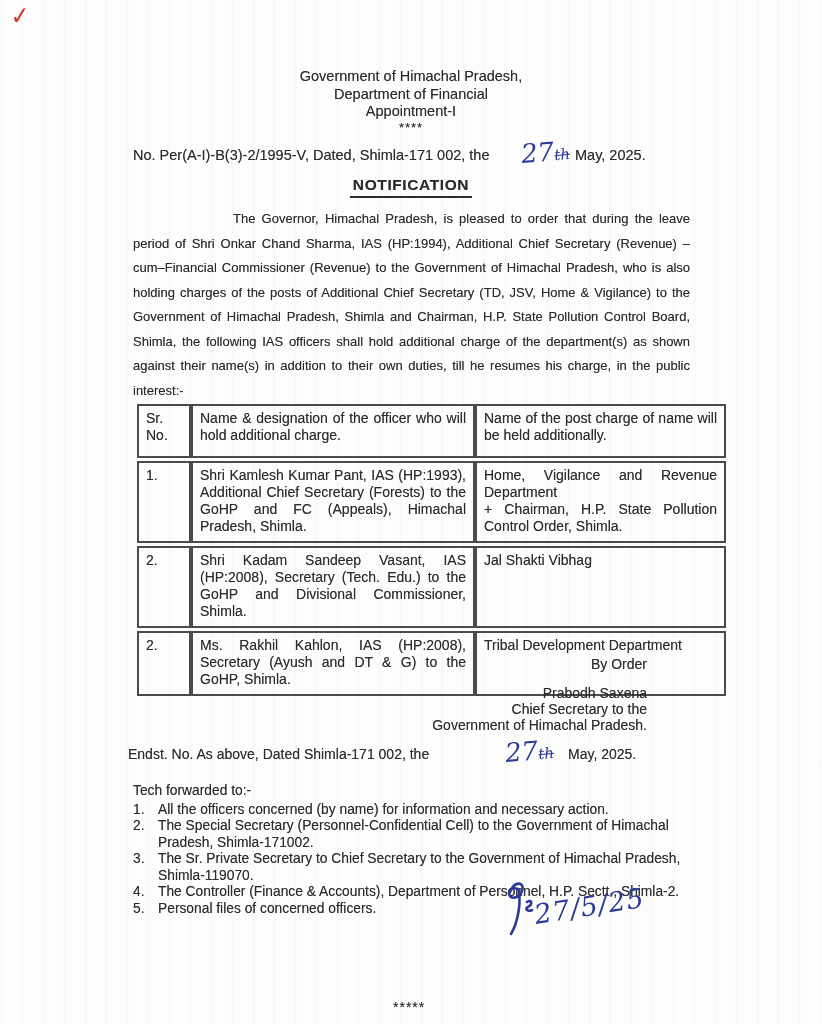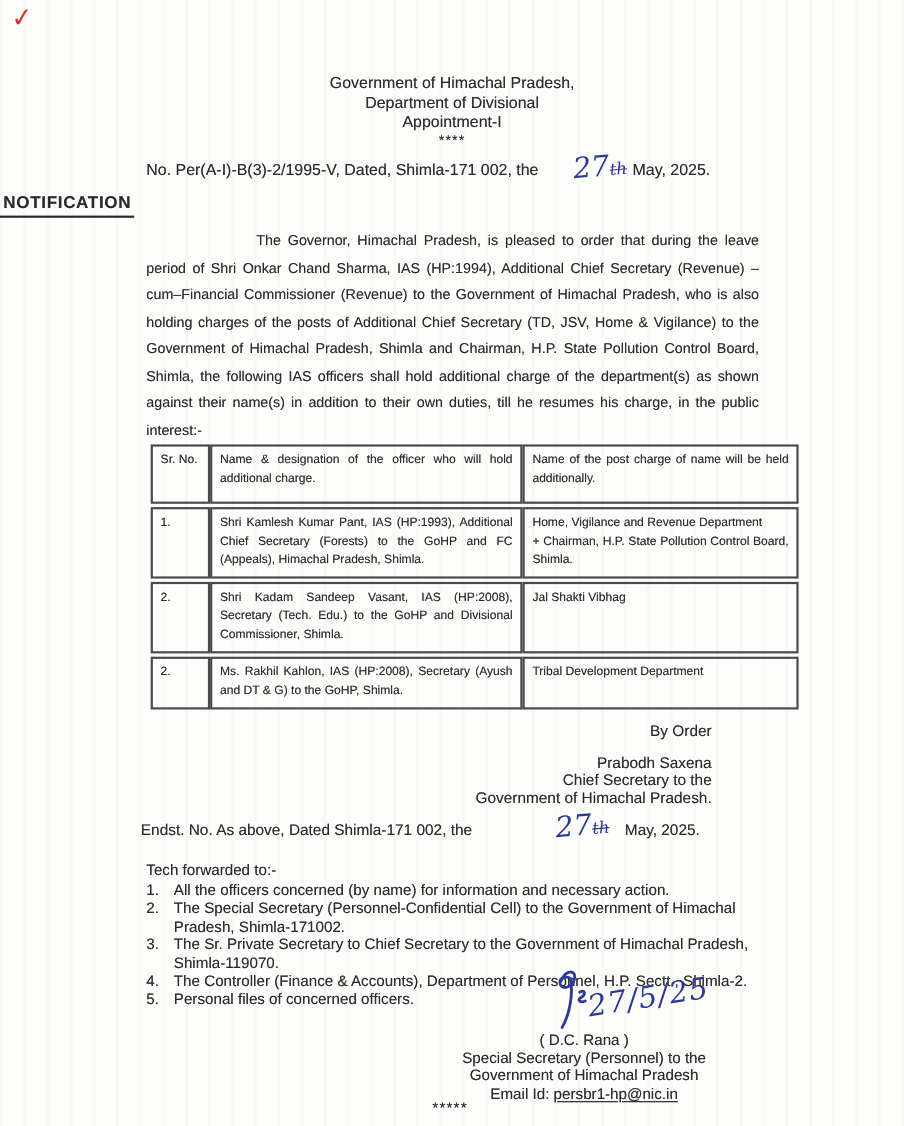--- a/index.html
+++ b/index.html
@@ -35,36 +35,36 @@
   .hand{
     font-family:"DejaVu Serif",serif;
     font-style:italic;
     color:#2b3a96;
     text-shadow:none;
   }
   .refline .hand-date{position:absolute;left:388px;top:-10px;font-size:26px;transform:rotate(-5deg);}
   .hand-suffix{font-size:15px;text-decoration:line-through;}
   .refline .may{position:absolute;left:442px;top:0;}
 
-  .title-wrap{position:absolute;top:176px;left:0;right:0;}
+  .title-wrap{position:absolute;top:176px;left:0;right:0;text-align:center;}
   .title{
     display:inline-block;font-size:15.5px;font-weight:bold;letter-spacing:0.6px;
     border-bottom:2px solid #2b2b2b;padding:0 3px 2px 3px;
   }
 
   .para{
     position:absolute;top:207px;left:133px;width:557px;
     font-size:13px;line-height:24.5px;text-align:justify;text-indent:100px;
   }
 
   table.main{
     position:absolute;top:401px;left:137px;
     border-collapse:separate;border-spacing:0 3px;
     width:549px;table-layout:fixed;
-    font-size:11px;line-height:17px;
+    font-size:14px;line-height:17px;
   }
   table.main td{
     border:2px solid #4b4b4b;
     padding:4px 7px 6px 7px;
     vertical-align:top;
   }
   td.c-sr{width:36px;}
   td.c-officer{width:266px;text-align:justify;}
   td.c-charge{width:233px;text-align:justify;}
   tr.hdr td{height:40px;}
@@ -104,21 +104,21 @@
 </style>
 </head>
 <body>
 
 <div class="page">
 
   <div class="check">✓</div>
 
   <div class="header txt">
     <div>Government of Himachal Pradesh,</div>
-    <div>Department of Divisional</div>
+    <div>Department of Financial</div>
     <div>Appointment-I</div>
     <div class="stars">****</div>
   </div>
 
   <div class="refline txt">
     <span>No. Per(A-I)-B(3)-2/1995-V,  Dated, Shimla-171 002, the</span>
     <span class="hand hand-date"><span>27</span><span class="hand-suffix">th</span></span>
     <span class="may">May, 2025.</span>
   </div>
 
@@ -133,21 +133,21 @@
       <tr class="hdr">
         <td class="c-sr">Sr. No.</td>
         <td class="c-officer">Name &amp; designation of the officer who will hold additional charge.</td>
         <td class="c-charge">Name of the post charge of name will be held additionally.</td>
       </tr>
       <tr>
         <td class="c-sr">1.</td>
         <td class="c-officer">Shri Kamlesh Kumar Pant, IAS (HP:1993), Additional Chief Secretary (Forests) to the GoHP and FC (Appeals), Himachal Pradesh, Shimla.</td>
         <td class="c-charge">
           <div>Home, Vigilance and Revenue Department</div>
-          <div>+ Chairman, H.P. State Pollution Control Board, Shimla.</div>
+          <div>+ Chairman, H.P. State Pollution Control Order, Shimla.</div>
         </td>
       </tr>
       <tr>
         <td class="c-sr">2.</td>
         <td class="c-officer">Shri Kadam Sandeep Vasant, IAS (HP:2008), Secretary (Tech. Edu.) to the GoHP and Divisional Commissioner, Shimla.</td>
         <td class="c-charge">
           <div>Jal Shakti Vibhag</div>
         </td>
       </tr>
       <tr>
@@ -200,22 +200,16 @@
 
   <svg class="sig" viewBox="0 0 175 75">
     <g stroke="#2b3a96" stroke-width="2.6" fill="none" stroke-linecap="round">
       <path d="M 22 16 C 27 4, 37 6, 34 15 C 31 23, 21 24, 21 17 C 21 12, 28 11, 31 14"></path>
       <path d="M 31 16 C 33 30, 29 48, 23 58"></path>
       <path d="M 39 26 C 44 23, 45 28, 40 31 C 36 33, 40 36, 44 34"></path>
     </g>
     <text x="48" y="48" transform="rotate(-9 48 48)" font-family="DejaVu Serif, serif" font-style="italic" font-size="27" letter-spacing="1" fill="#2b3a96">27/5/25</text>
   </svg>
 
-  <div class="rana txt">
-    <div>( D.C. Rana )</div>
-    <div>Special Secretary (Personnel) to the</div>
-    <div>Government of Himachal Pradesh</div>
-    <div><span>Email Id: </span><span class="email-addr">persbr1-hp@nic.in</span></div>
-  </div>
 
   <div class="stars-bottom txt">*****</div>
 
 </div>
 
 </body></html>

